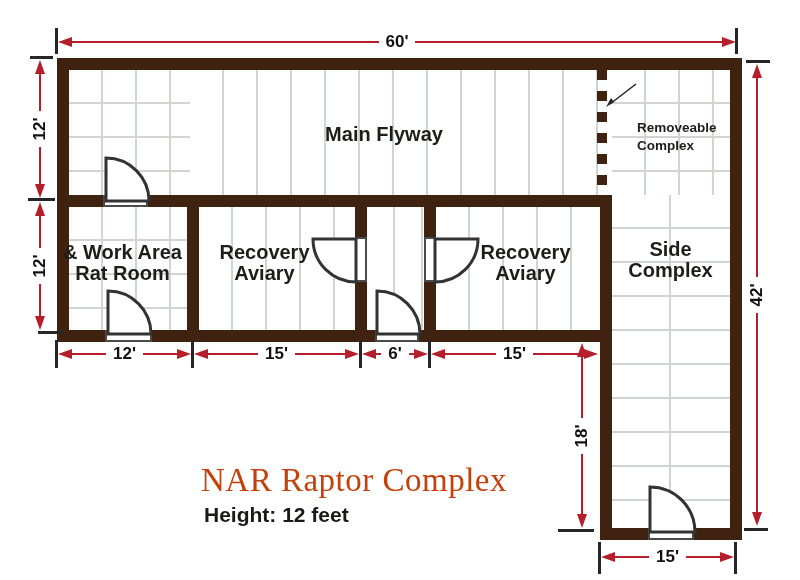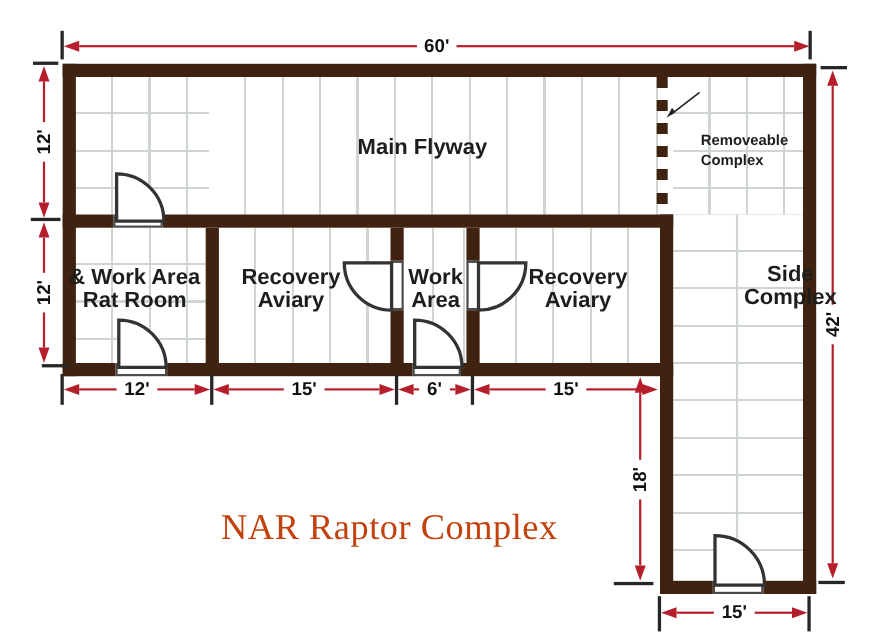--- a/index.html
+++ b/index.html
@@ -208,32 +208,29 @@
     <span>Main Flyway</span>
   </div>
   <div class="room-label" style="left:50px;top:242px;width:145px;">
     <div>&amp; Work Area</div>
     <div>Rat Room</div>
   </div>
   <div class="room-label" style="left:192px;top:242px;width:145px;">
     <div>Recovery</div>
     <div>Aviary</div>
   </div>
-  <div class="room-label" style="left:361px;top:242px;width:70px;">
-    <div>Work</div>
-    <div>Area</div>
-  </div>
   <div class="room-label" style="left:453px;top:242px;width:145px;">
     <div>Recovery</div>
     <div>Aviary</div>
   </div>
-  <div class="room-label" style="left:613px;top:239px;width:115px;padding-left:48px;">
+  <div class="room-label" style="left:613px;top:239px;width:115px;">
     <div>Side</div>
     <div>Complex</div>
   </div>
   <div class="note-label" style="left:637px;top:77px;width:95px;">
     <div>Removeable</div>
     <div>Complex</div>
   </div>
 
   <div class="plan-title" style="left:201px;top:462px;">NAR Raptor Complex</div>
+  <div class="plan-subtitle" style="left:204px;top:503px;">Height: 12 feet</div>
 
 </div>
 
 </body></html>

